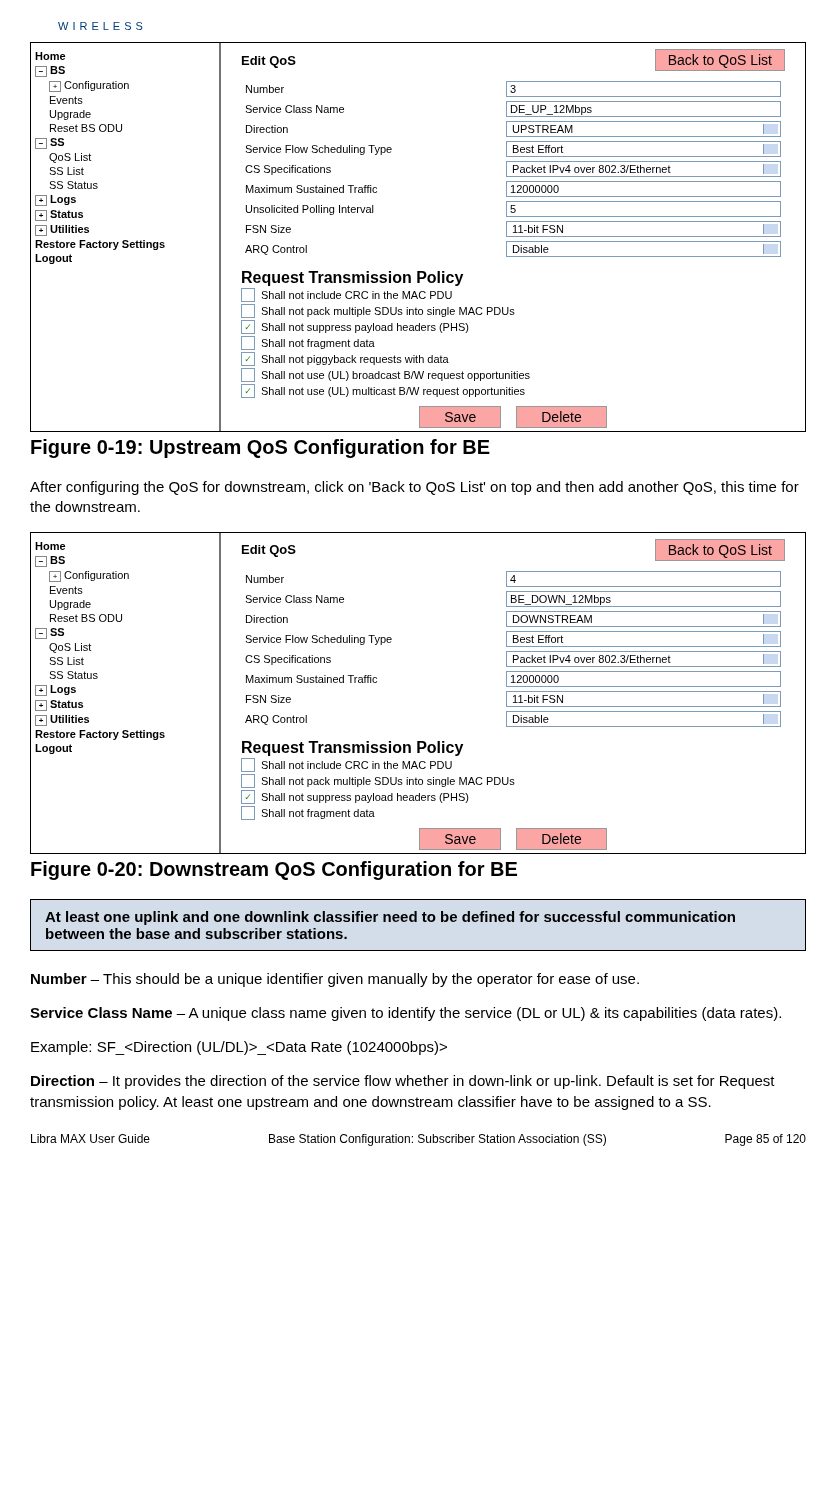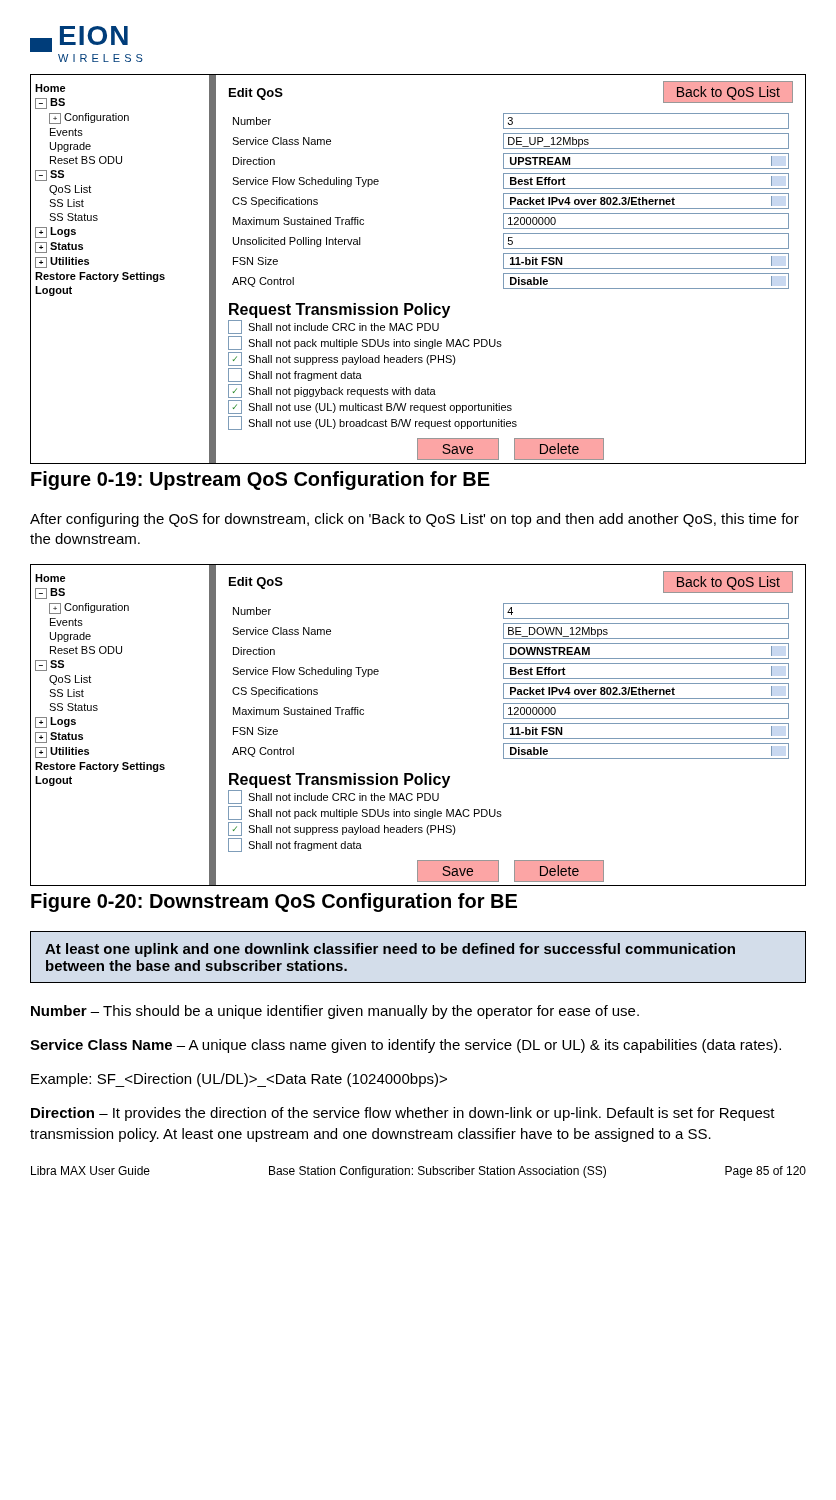--- a/index.html
+++ b/index.html
@@ -8,53 +8,48 @@
   .logo .txt { font-family: Arial; font-weight:bold; font-size:28px; color:#003d7a; letter-spacing:1px; margin-left:4px; }
   .logo .sub { font-family: Arial; font-size:11px; color:#003d7a; letter-spacing:4px; margin-left:28px; }
   .fig-wrap { border:1px solid #000; padding:0; background:#fff; }
   .ui { display:flex; font-size:11px; font-family: Arial, sans-serif; }
   .nav { width:170px; padding:6px 4px; }
   .nav-item { padding:1px 0; }
   .nav-b { font-weight:bold; }
   .nav-sub1 { padding-left:14px; }
   .nav-exp::before { content:"\2212"; display:inline-block; width:10px; border:1px solid #888; font-size:8px; text-align:center; margin-right:3px; line-height:9px; }
   .nav-col::before { content:"+"; display:inline-block; width:10px; border:1px solid #888; font-size:8px; text-align:center; margin-right:3px; line-height:9px; }
-  .main { flex:1; border-left:7px solid #737373; padding:6px 12px; }
+  .main { flex:1; border-left:2px solid #737373; padding:6px 20px;margin-left:10px; }
   .hdr { display:flex; justify-content:space-between; align-items:center; margin-bottom:8px; }
   .hdr-title { font-weight:bold; font-size:13px; }
   .btn { background:#fca5a5; border:1px solid #999; padding:2px 12px; font-size:14px; cursor:pointer; }
   table.form { width:100%; border-collapse:collapse; }
   table.form td { padding:2px 4px; font-size:11px; vertical-align:middle; }
   table.form td:first-child { width:48%; }
   .inp { width:100%; border:1px solid #7f9db9; padding:1px 3px; font-size:11px; box-sizing:border-box; }
   .sel { width:100%; border:1px solid #7f9db9; background:#fff; font-size:11px; padding:1px 2px; box-sizing:border-box; position:relative; }
   .sel::after { content:""; position:absolute; right:2px; top:2px; bottom:2px; width:14px; background:#c8d8f0; border-left:1px solid #7f9db9; }
-  .sel-txt { padding-left:3px;font-weight:bold; }
+  .sel-txt { padding-left:3px; }
   .policy-title { font-weight:bold; margin-top:10px; font-size:16px; }
   .cb-row { display:flex; align-items:center; padding:1px 0; font-size:11px; }
   .cb { width:12px; height:12px; border:1px solid #7f9db9; margin-right:6px; display:inline-flex; align-items:center; justify-content:center; font-size:9px; color:#2a8a2a; }
   .cb.on::before { content:"\2713"; }
   .btnrow { text-align:center; margin-top:10px; }
   .btnrow .btn { margin:0 6px; padding:2px 24px;text-align:center; }
   .caption { font-weight:bold; font-size:20px; margin:4px 0 18px 0; }
   .body-text { font-size:15px; margin:8px 0 14px 0; line-height:1.35; }
   .note { border:1px solid #000; background:#d3ddea; padding:8px 14px; font-weight:bold; font-size:15px; margin:12px 0 18px 0; }
   .def { font-size:15px; margin:8px 0 14px 0; line-height:1.35; }
   .def .term { font-weight:bold; }
   .footer { display:flex; justify-content:space-between; font-size:12px; margin-top:20px; }
 </style>
 </head>
 <body>
 
 <div class="logo">
-  <div style="display:flex; align-items:flex-end;">
-    <div class="sq"></div>
-      <div class="sq" style="margin-left:-8px;margin-top:8px;"></div>
-    <span class="txt">EION</span>
-  </div>
   <div class="sub">WIRELESS</div>
 </div>
 
 <div class="fig-wrap">
   <div class="ui">
     <div class="nav">
       <div class="nav-item nav-b">Home</div>
       <div class="nav-item nav-b nav-exp">BS</div>
       <div class="nav-item nav-sub1 nav-col">Configuration</div>
       <div class="nav-item nav-sub1">Events</div>
@@ -148,26 +143,26 @@
         </div>
       <div class="cb-row">
           <span class="cb"></span>
           <span>Shall not fragment data</span>
         </div>
       <div class="cb-row">
           <span class="cb on"></span>
           <span>Shall not piggyback requests with data</span>
         </div>
       <div class="cb-row">
+          <span class="cb"></span>
+          <span>Shall not use (UL) broadcast B/W request opportunities</span>
+        </div>
+      <div class="cb-row">
           <span class="cb on"></span>
           <span>Shall not use (UL) multicast B/W request opportunities</span>
-        </div>
-      <div class="cb-row">
-          <span class="cb"></span>
-          <span>Shall not use (UL) broadcast B/W request opportunities</span>
         </div>
       <div class="btnrow">
         <span class="btn">Save</span>
         <span class="btn">Delete</span>
       </div>
     </div>
   </div>
 </div>
 <div class="caption">Figure 0-19: Upstream QoS Configuration for BE</div>
 

